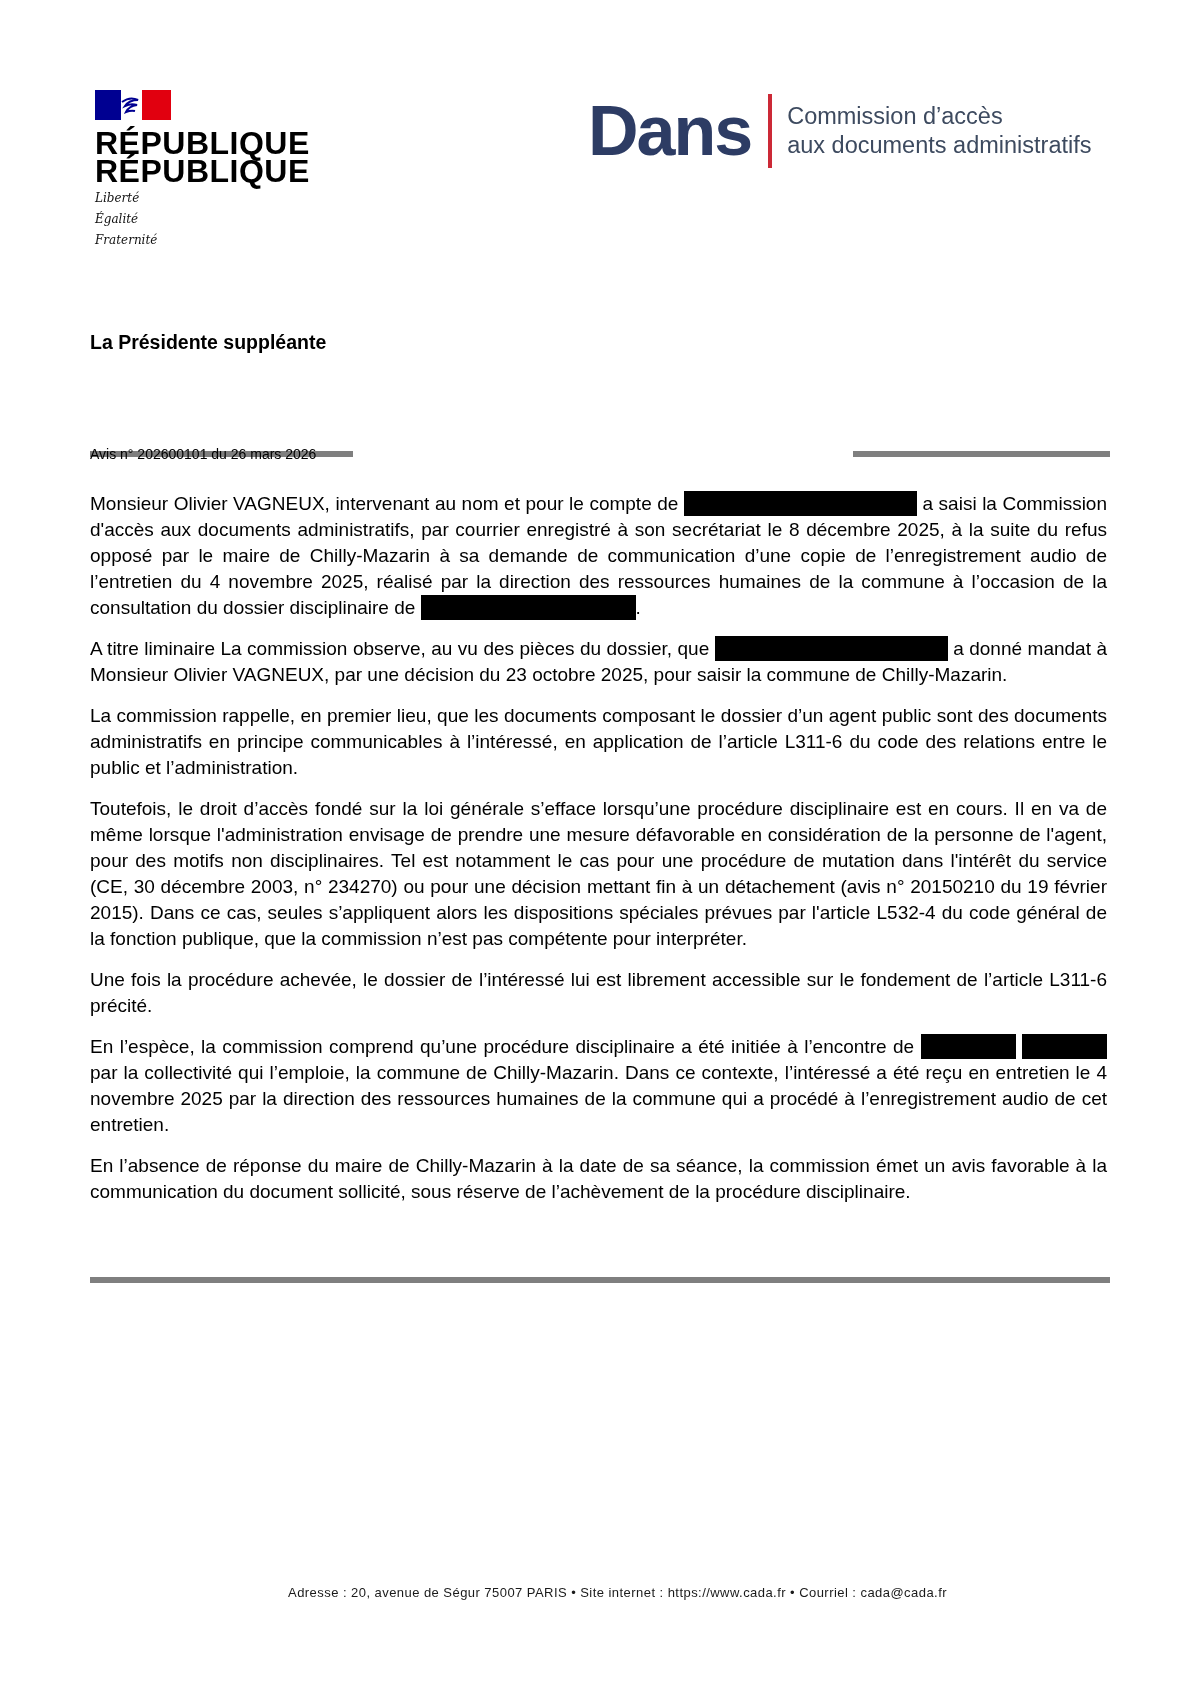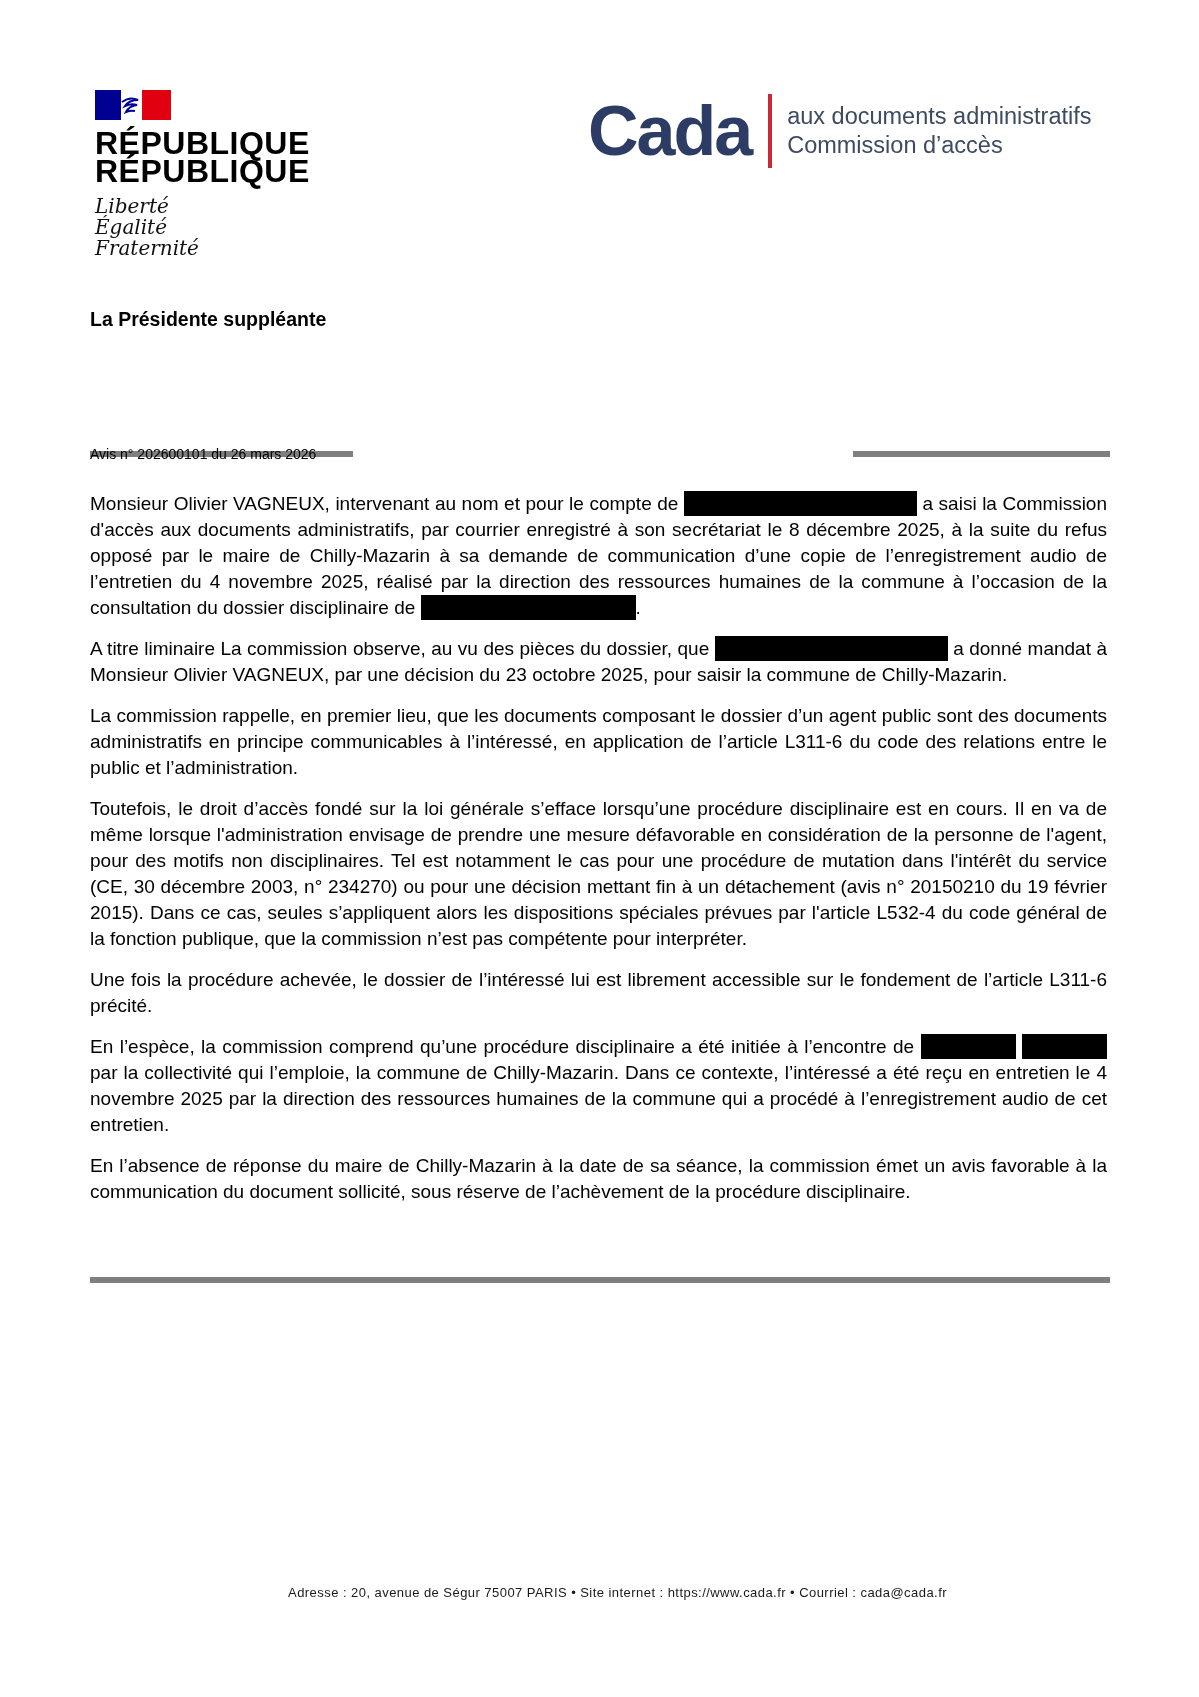--- a/index.html
+++ b/index.html
@@ -14,36 +14,36 @@
   }
 
   
   .brand-block{position:absolute;left:95px;top:90px;}
   .flag{display:block;margin-bottom:9px;}
   .republique-wordmark{
     font-weight:bold;font-size:32px;line-height:28px;
     letter-spacing:0.5px;color:#000;
   }
   .devise{
-    margin-top:11px;
+    margin-top:3px;
     font-family:"DejaVu Serif",serif;font-style:italic;
-    font-size:20px;line-height:21px;color:#111;
+    font-size:12px;line-height:21px;color:#111;
   }
 
   
   .cada-block{position:absolute;left:588px;top:92px;display:flex;align-items:center;}
   .cada-wordmark{
     font-weight:bold;font-size:70px;line-height:78px;
     letter-spacing:-2px;color:#2d3c64;
   }
   .cada-divider{width:4px;height:74px;background:#cc2936;margin:0 15px 0 17px;}
   .cada-tagline{font-size:23.5px;line-height:29px;color:#3d4a5f;}
 
   
-  .signatory{position:absolute;left:90px;top:308px;font-weight:bold;font-size:19.5px;}
+  .signatory{position:absolute;left:90px;top:331px;font-weight:bold;font-size:19.5px;}
 
   .avis-row{position:absolute;left:90px;top:443px;width:1020px;height:24px;}
   .avis-bar{position:absolute;top:8px;height:6px;background:#7f7f7f;}
   .avis-bar.left{left:0;width:263px;}
   .avis-bar.right{right:0;width:257px;}
   .avis-title{
     position:absolute;left:0;right:0;top:0;
     text-align:left;font-size:14px;line-height:22px;
   }
 
@@ -87,25 +87,25 @@
       <div>RÉPUBLIQUE</div>
     </div>
     <div class="devise">
       <div>Liberté</div>
       <div>Égalité</div>
       <div>Fraternité</div>
     </div>
   </div>
 
   <div class="cada-block">
-    <div class="cada-wordmark">Cada</div>
+    <div class="cada-wordmark">Dans</div>
     <div class="cada-divider"></div>
     <div class="cada-tagline">
+      <div>Commission d’accès</div>
       <div>aux documents administratifs</div>
-      <div>Commission d’accès</div>
     </div>
   </div>
 
   <div class="signatory">La Présidente suppléante</div>
 
   <div class="avis-row">
     <div class="avis-bar left"></div>
     <div class="avis-title">Avis n° 202600101 du 26 mars 2026</div>
     <div class="avis-bar right"></div>
   </div>

